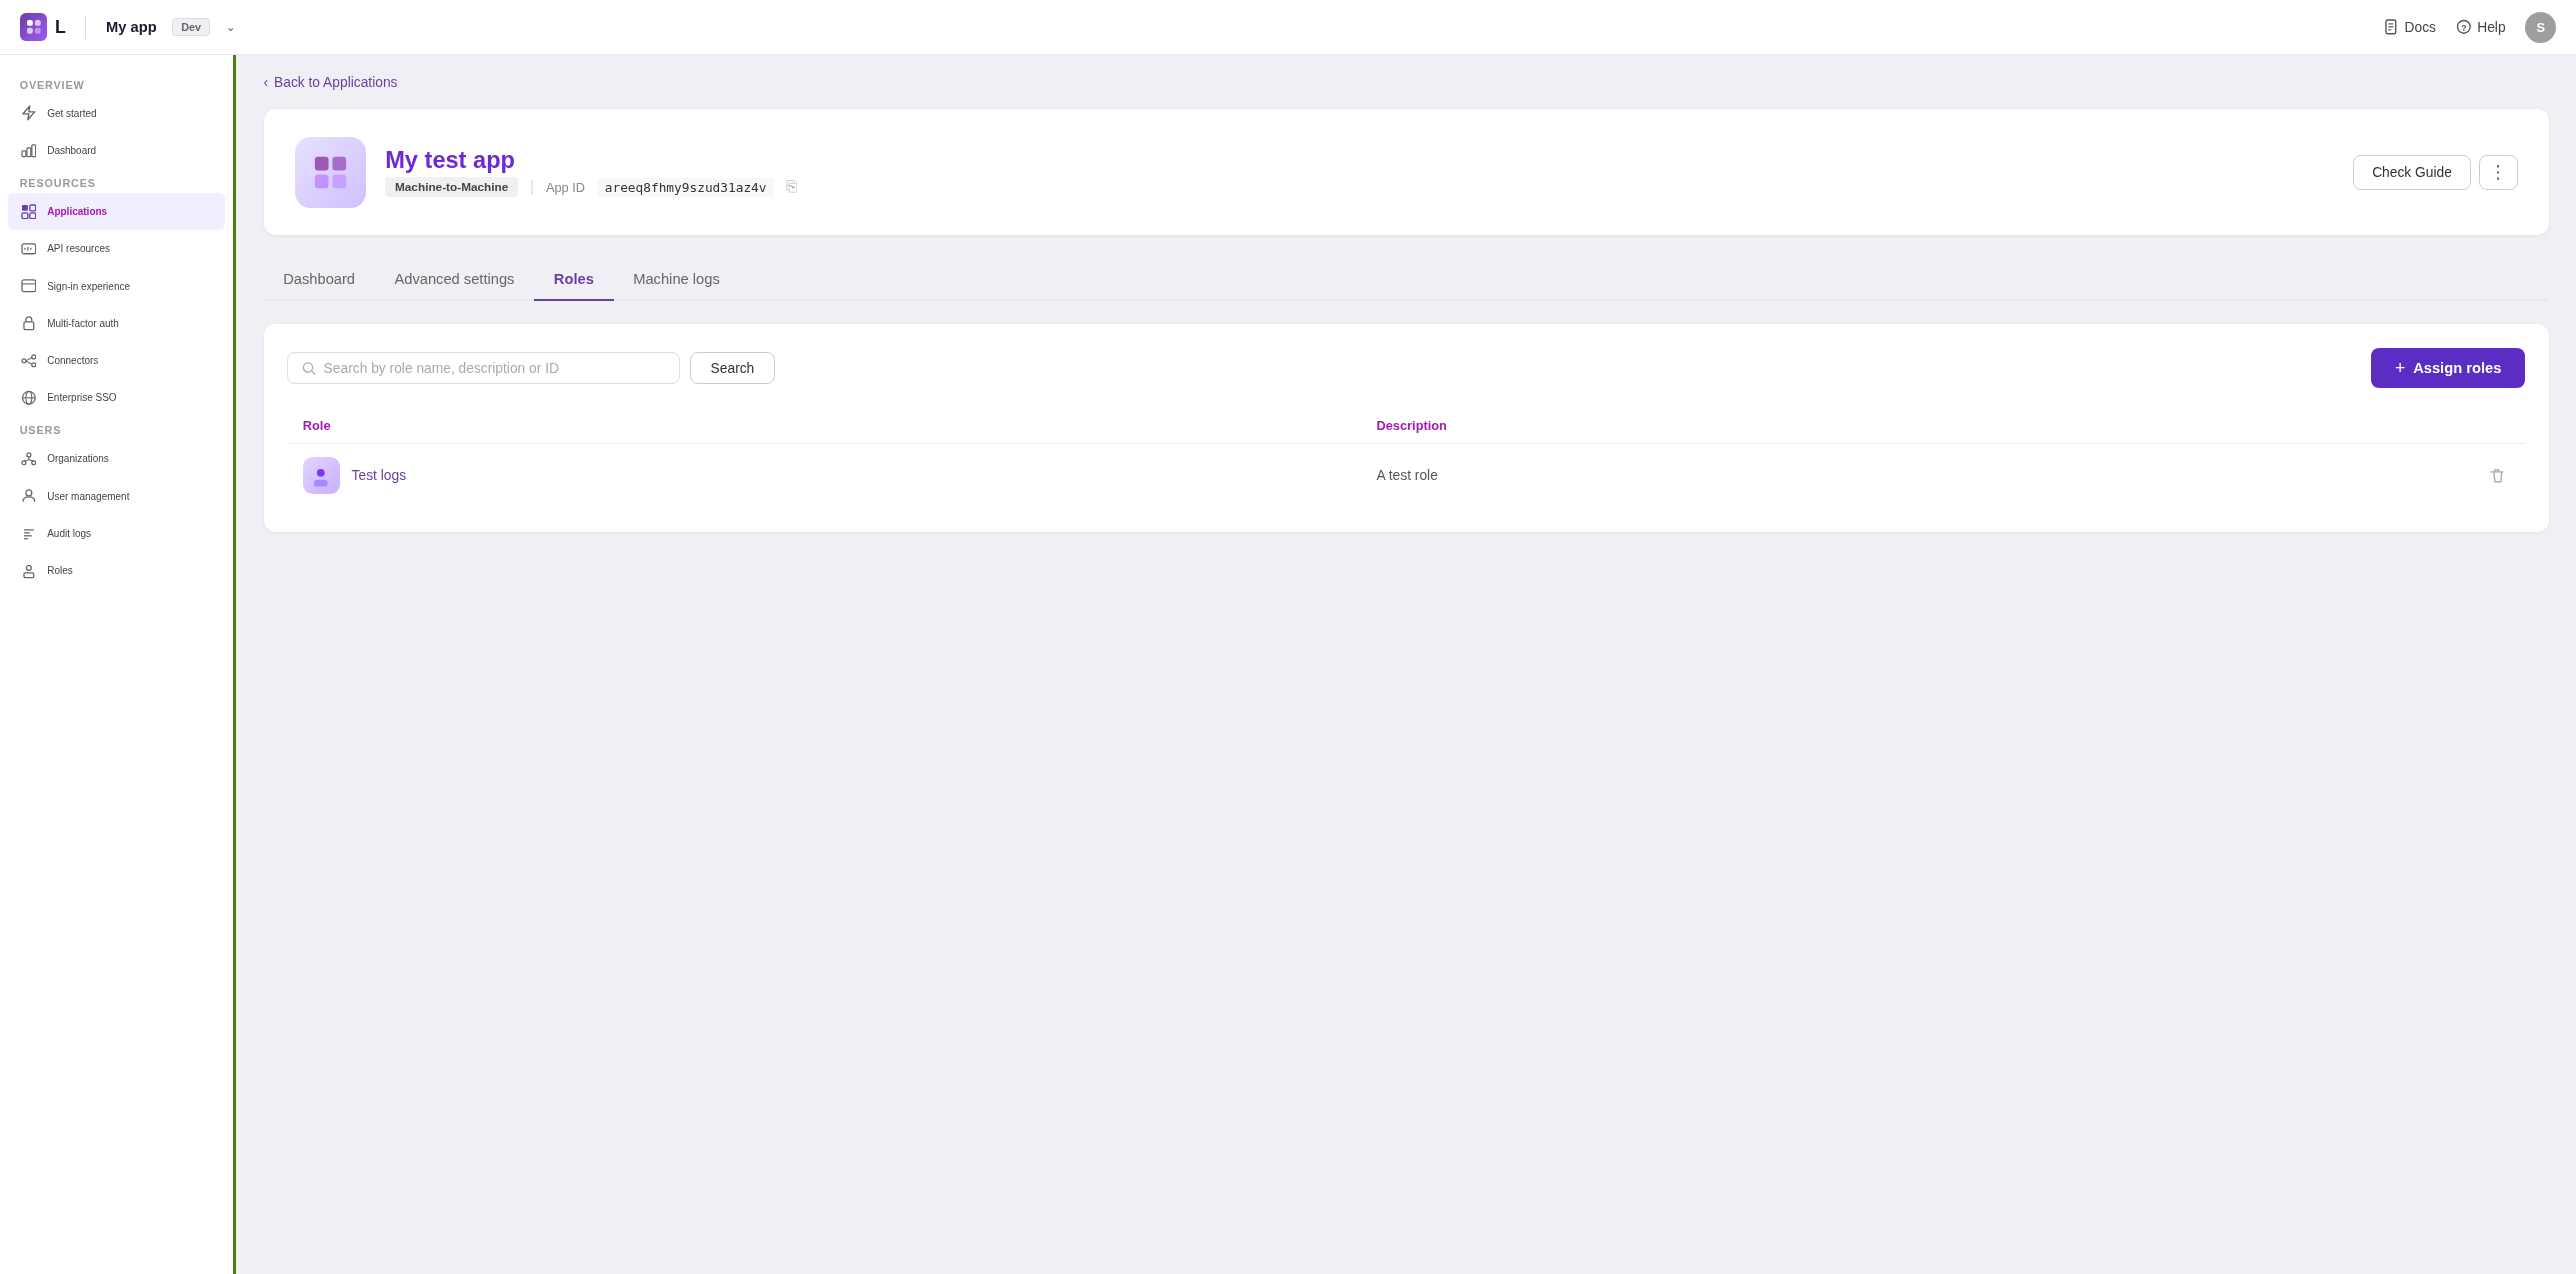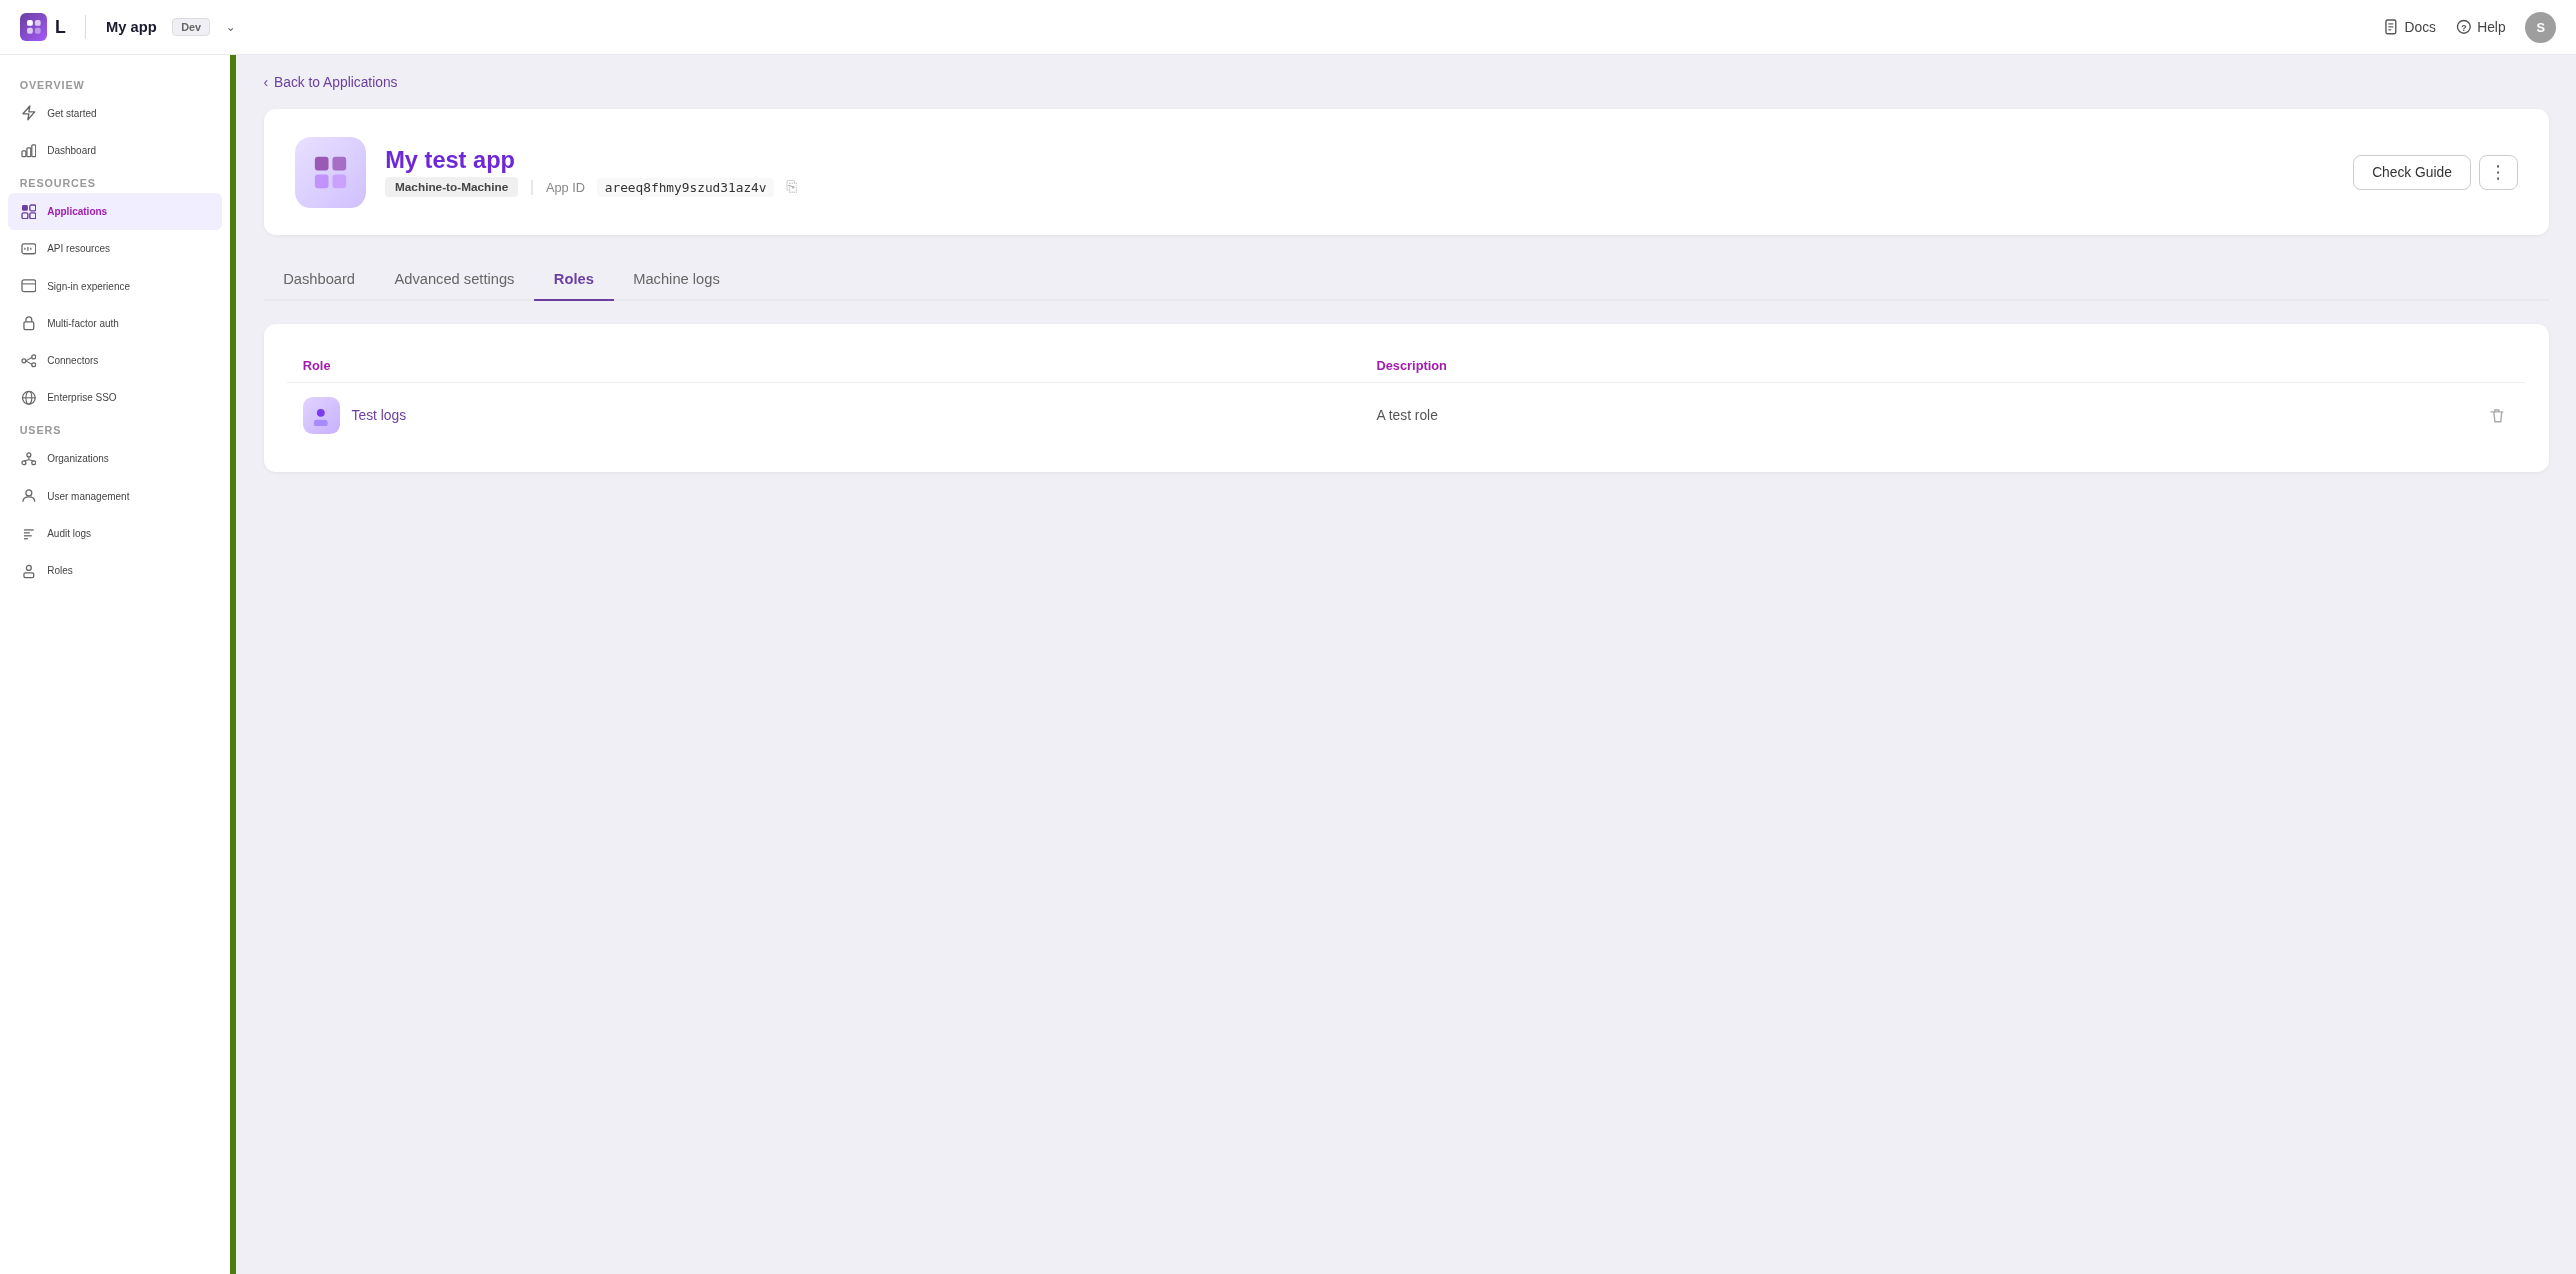--- a/index.html
+++ b/index.html
@@ -15,21 +15,21 @@
     .env-badge { background: #f0eff5; color: #666; font-size: 10.8px; font-weight: 600; padding: 2px 7.9px; border-radius: 3.9px; border: 1px solid #ddd; }
     .chevron-down { color: #666; font-size: 11.8px; cursor: pointer; }
     .topbar-right { margin-left: auto; display: flex; align-items: center; gap: 19.7px; }
     .topbar-link { display: flex; align-items: center; gap: 5.9px; color: #444; font-size: 13.8px; cursor: pointer; }
     .user-avatar { width: 31px; height: 31px; background: #9e9e9e; border-radius: 50%; display: flex; align-items: center; justify-content: center; color: #fff; font-size: 12.8px; font-weight: 600; }
 
     
     .layout { display: flex; flex: 1; overflow: hidden; }
 
     
-    .sidebar { width: 236px; background: #fff; border-right: 6px solid #4d7c0f; display: flex; flex-direction: column; overflow-y: auto; flex-shrink: 0; padding: 15.7px 0; }
+    .sidebar { width: 236px; background: #fff; border-right: 3px solid #4d7c0f; display: flex; flex-direction: column; overflow-y: auto; flex-shrink: 0; padding: 15.7px 0; }
     .sidebar-section-label { font-size: 10.8px; font-weight: 600; color: #999; text-transform: uppercase; padding: 7.9px 19.7px 3.9px; letter-spacing: 0.08em; }
     .sidebar-item { display: flex; align-items: center; gap: 9.8px; padding: 9.8px 19.7px; font-size: 10px; color: #444; cursor: pointer; border-radius: 0; }
     .sidebar-item.active { background: #f0eeff; color: #a21caf; font-weight: 600; border-radius: 5.9px; margin: 0 7.9px; padding: 9.8px 11.8px; }
     .sidebar-item .icon { width: 17.7px; height: 17.7px; display: flex; align-items: center; justify-content: center; flex-shrink: 0; }
 
     
     .main { flex: 1; overflow-y: auto; padding: 19.7px 27.5px; }
 
     
     .back-link { display: flex; align-items: center; gap: 5.9px; color: #6b3fa0; font-size: 13.8px; cursor: pointer; margin-bottom: 19.7px; font-weight: 500; }
@@ -287,20 +287,34 @@
 
     <div class="tabs">
       <div class="tab">Dashboard</div>
       <div class="tab">Advanced settings</div>
       <div class="tab active">Roles</div>
       <div class="tab">Machine logs</div>
     </div>
 
     <div class="content-panel">
 
+      <div class="search-row">
+        <div class="search-input-wrap">
+          <svg width="14.7" height="14.7" viewBox="0 0 15 15" fill="none">
+              <circle cx="6.5" cy="6.5" r="5" stroke="#aaa" stroke-width="1.4"></circle>
+              <line x1="10.5" y1="10.5" x2="14" y2="14" stroke="#aaa" stroke-width="1.4"></line>
+            </svg>
+          <input type="text" placeholder="Search by role name, description or ID" style="">
+        </div>
+        <button class="btn-search">Search</button>
+        <button class="btn-assign">
+          <span style="font-size:17.7px;font-weight:300;">+</span>
+          <span>Assign roles</span>
+        </button>
+      </div>
 
       <div class="table-header">
         <span>Role</span>
         <span>Description</span>
         <span></span>
       </div>
 
       <div class="table-row">
         <div class="role-cell">
           <div class="role-icon">

